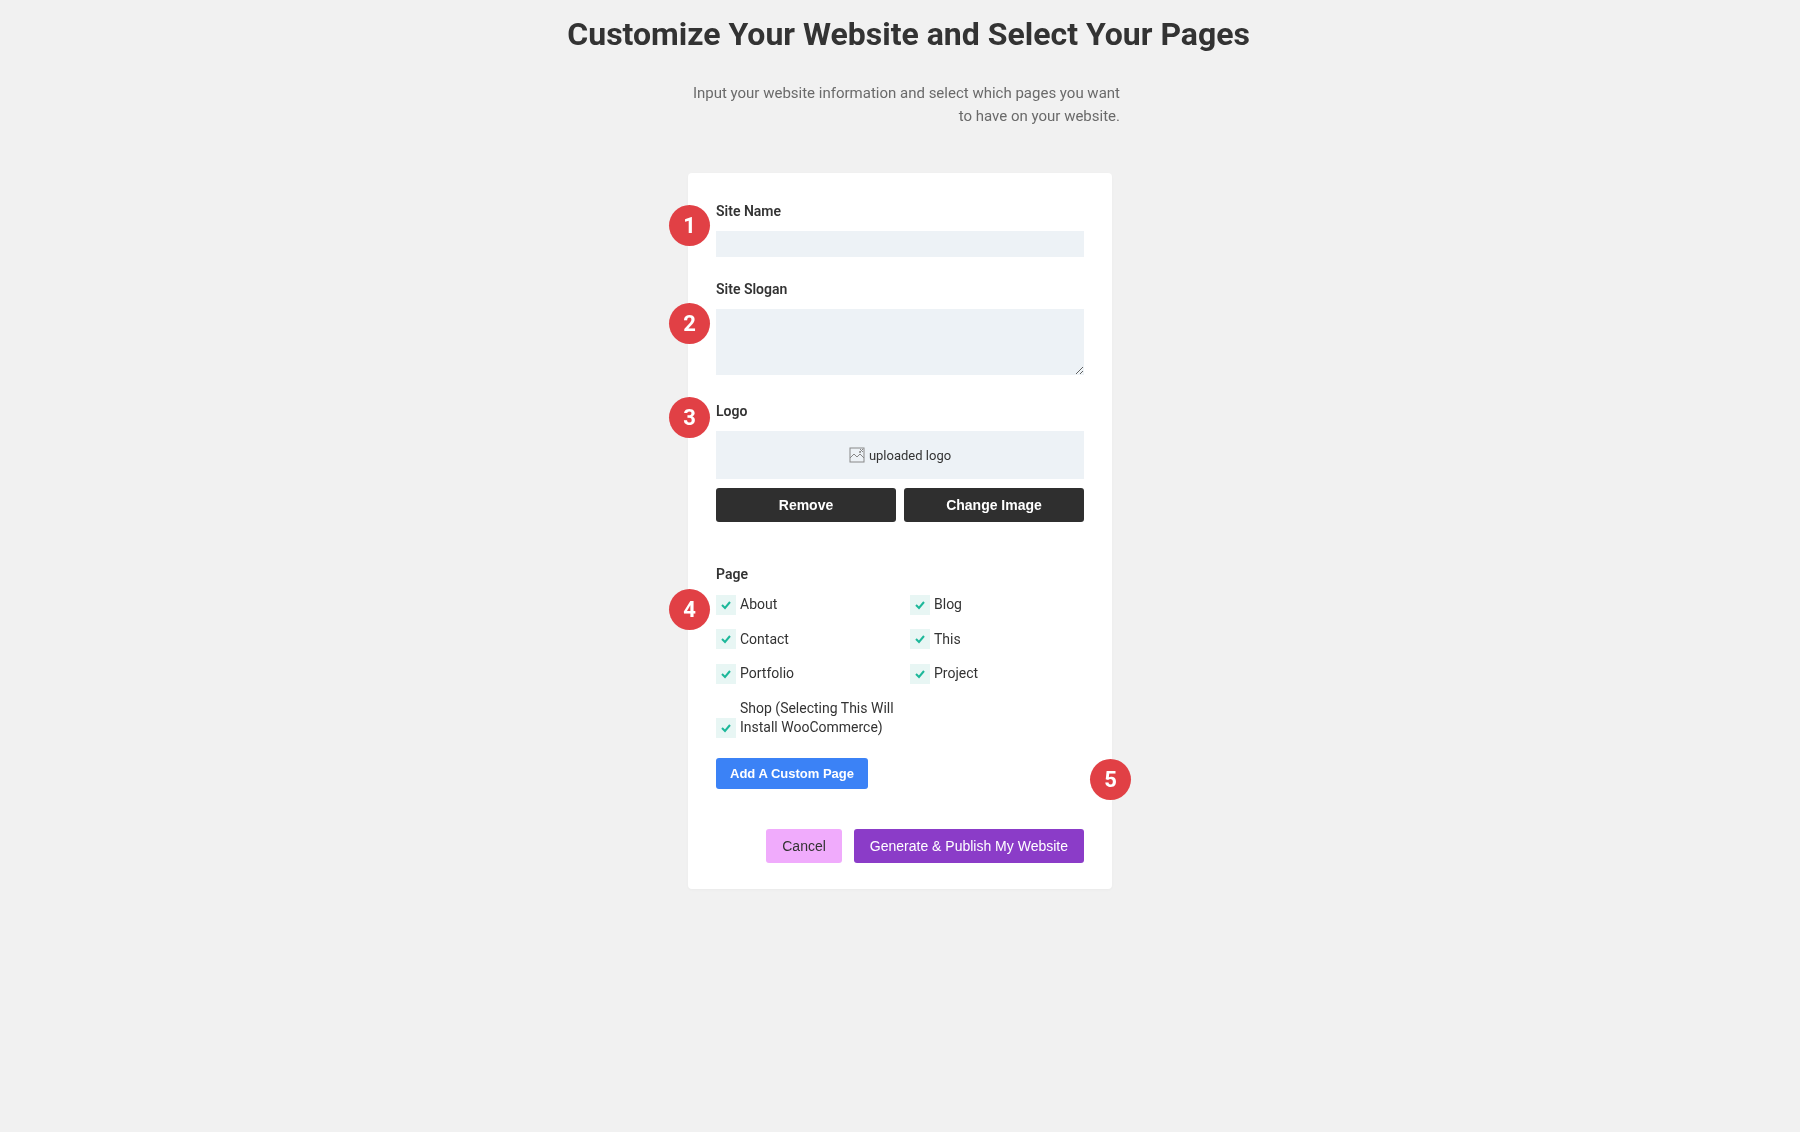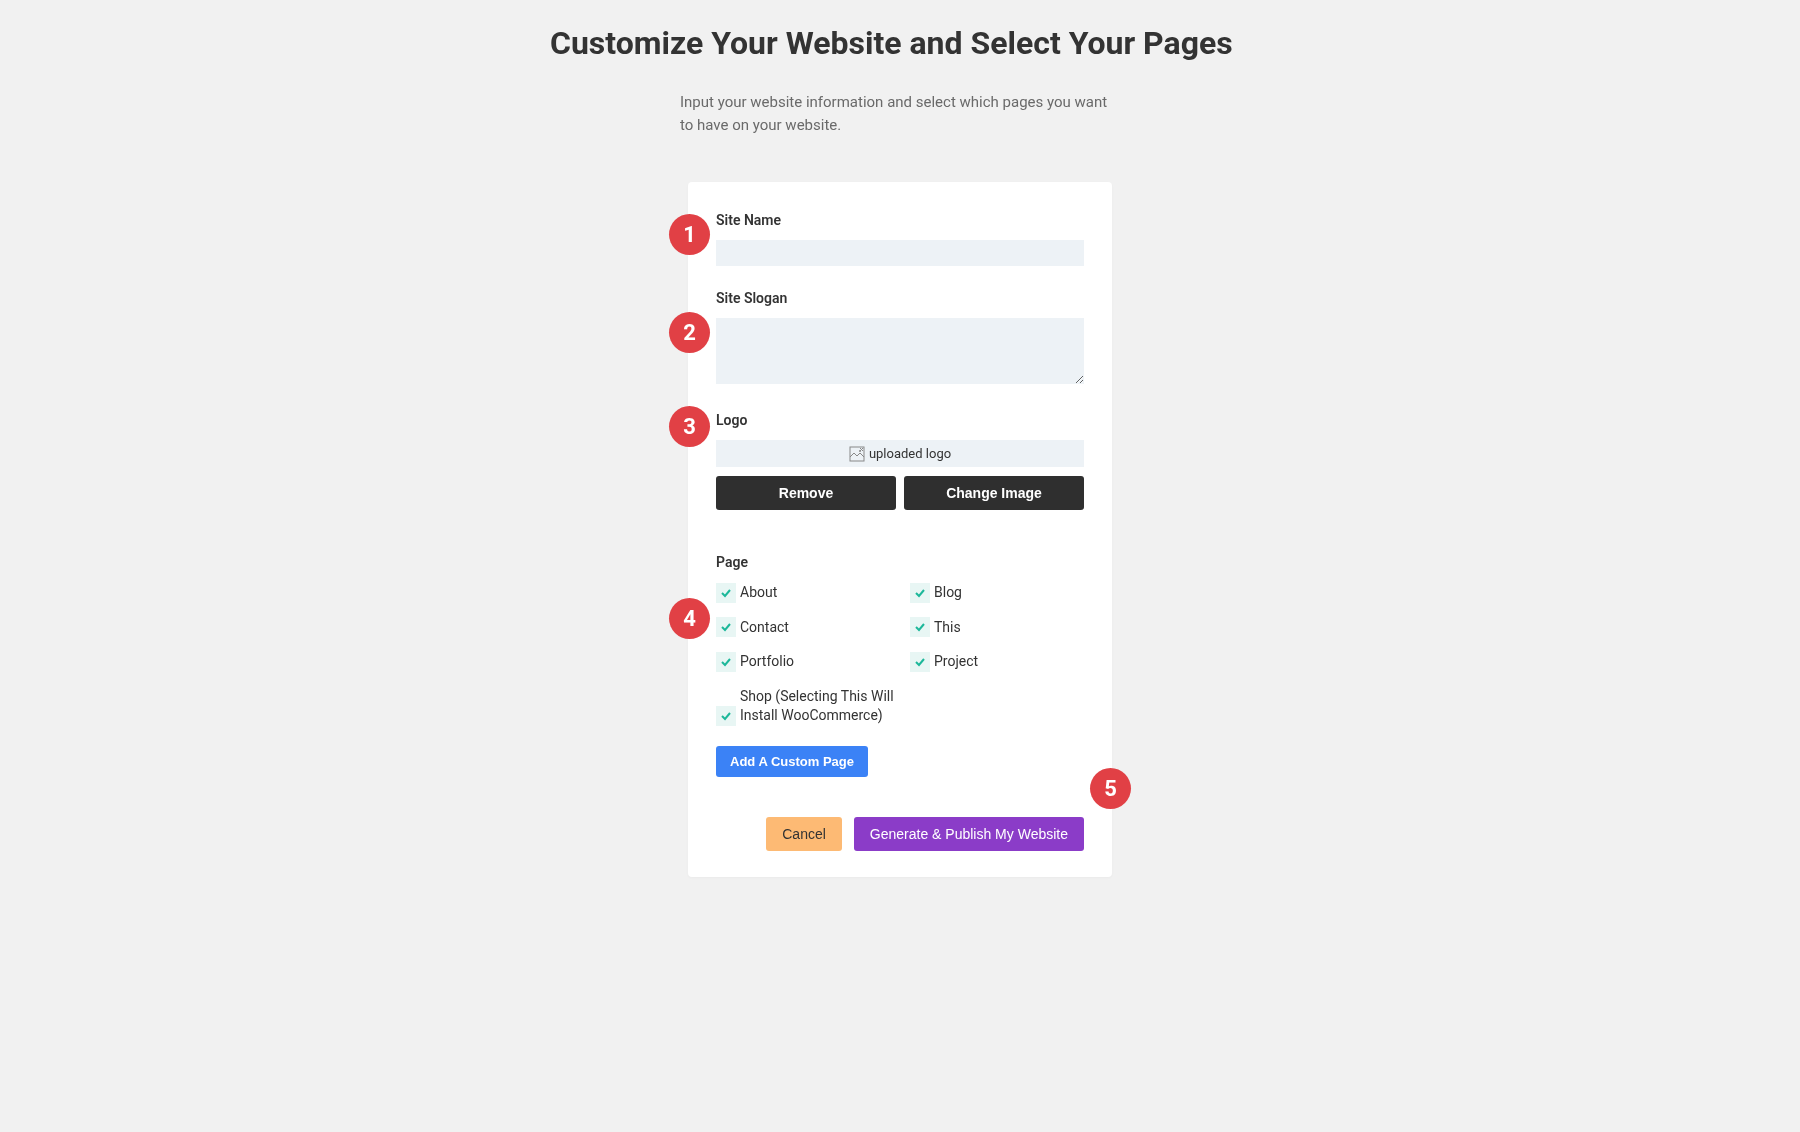--- a/index.html
+++ b/index.html
@@ -9,22 +9,22 @@
     }
     
     body {
       font-family: -apple-system, BlinkMacSystemFont, "Segoe UI", Roboto, "Helvetica Neue", Arial, sans-serif;
       background: #f1f1f1;
       min-height: 1132px;
       width: 1800px;
     }
     
     .page-header {
-      text-align: left;
-      padding-top: 23px;
+      text-align: right;
+      padding-top: 14px;
       max-width: 700px;
       margin: 0 auto;
     }
     
     .page-title {
       font-size: 32px;
       font-weight: 700;
       color: #333;
       line-height: 1.25;
       margin-bottom: 28px;
@@ -75,21 +75,21 @@
       border: none;
       height: 66px;
       padding: 8px;
       font-size: 14px;
       resize: vertical;
     }
     
     .logo-preview {
       width: 100%;
       background: #edf2f6;
-      height: 27px;
+      height: 48px;
       display: flex;
       align-items: center;
       justify-content: center;
       margin-bottom: 9px;
     }
     
     .broken-image-icon {
       display: inline-flex;
       align-items: center;
       font-size: 13px;
@@ -174,21 +174,21 @@
     }
     
     .footer-actions {
       display: flex;
       justify-content: flex-end;
       gap: 12px;
       margin-top: 40px;
     }
     
     .btn-cancel {
-      background: #fdba74;
+      background: #f0abfc;
       color: #333;
       border: none;
       padding: 9px 16px;
       font-size: 14px;
       font-weight: 500;
       cursor: pointer;
       border-radius: 3px;
     }
     
     .btn-primary {

